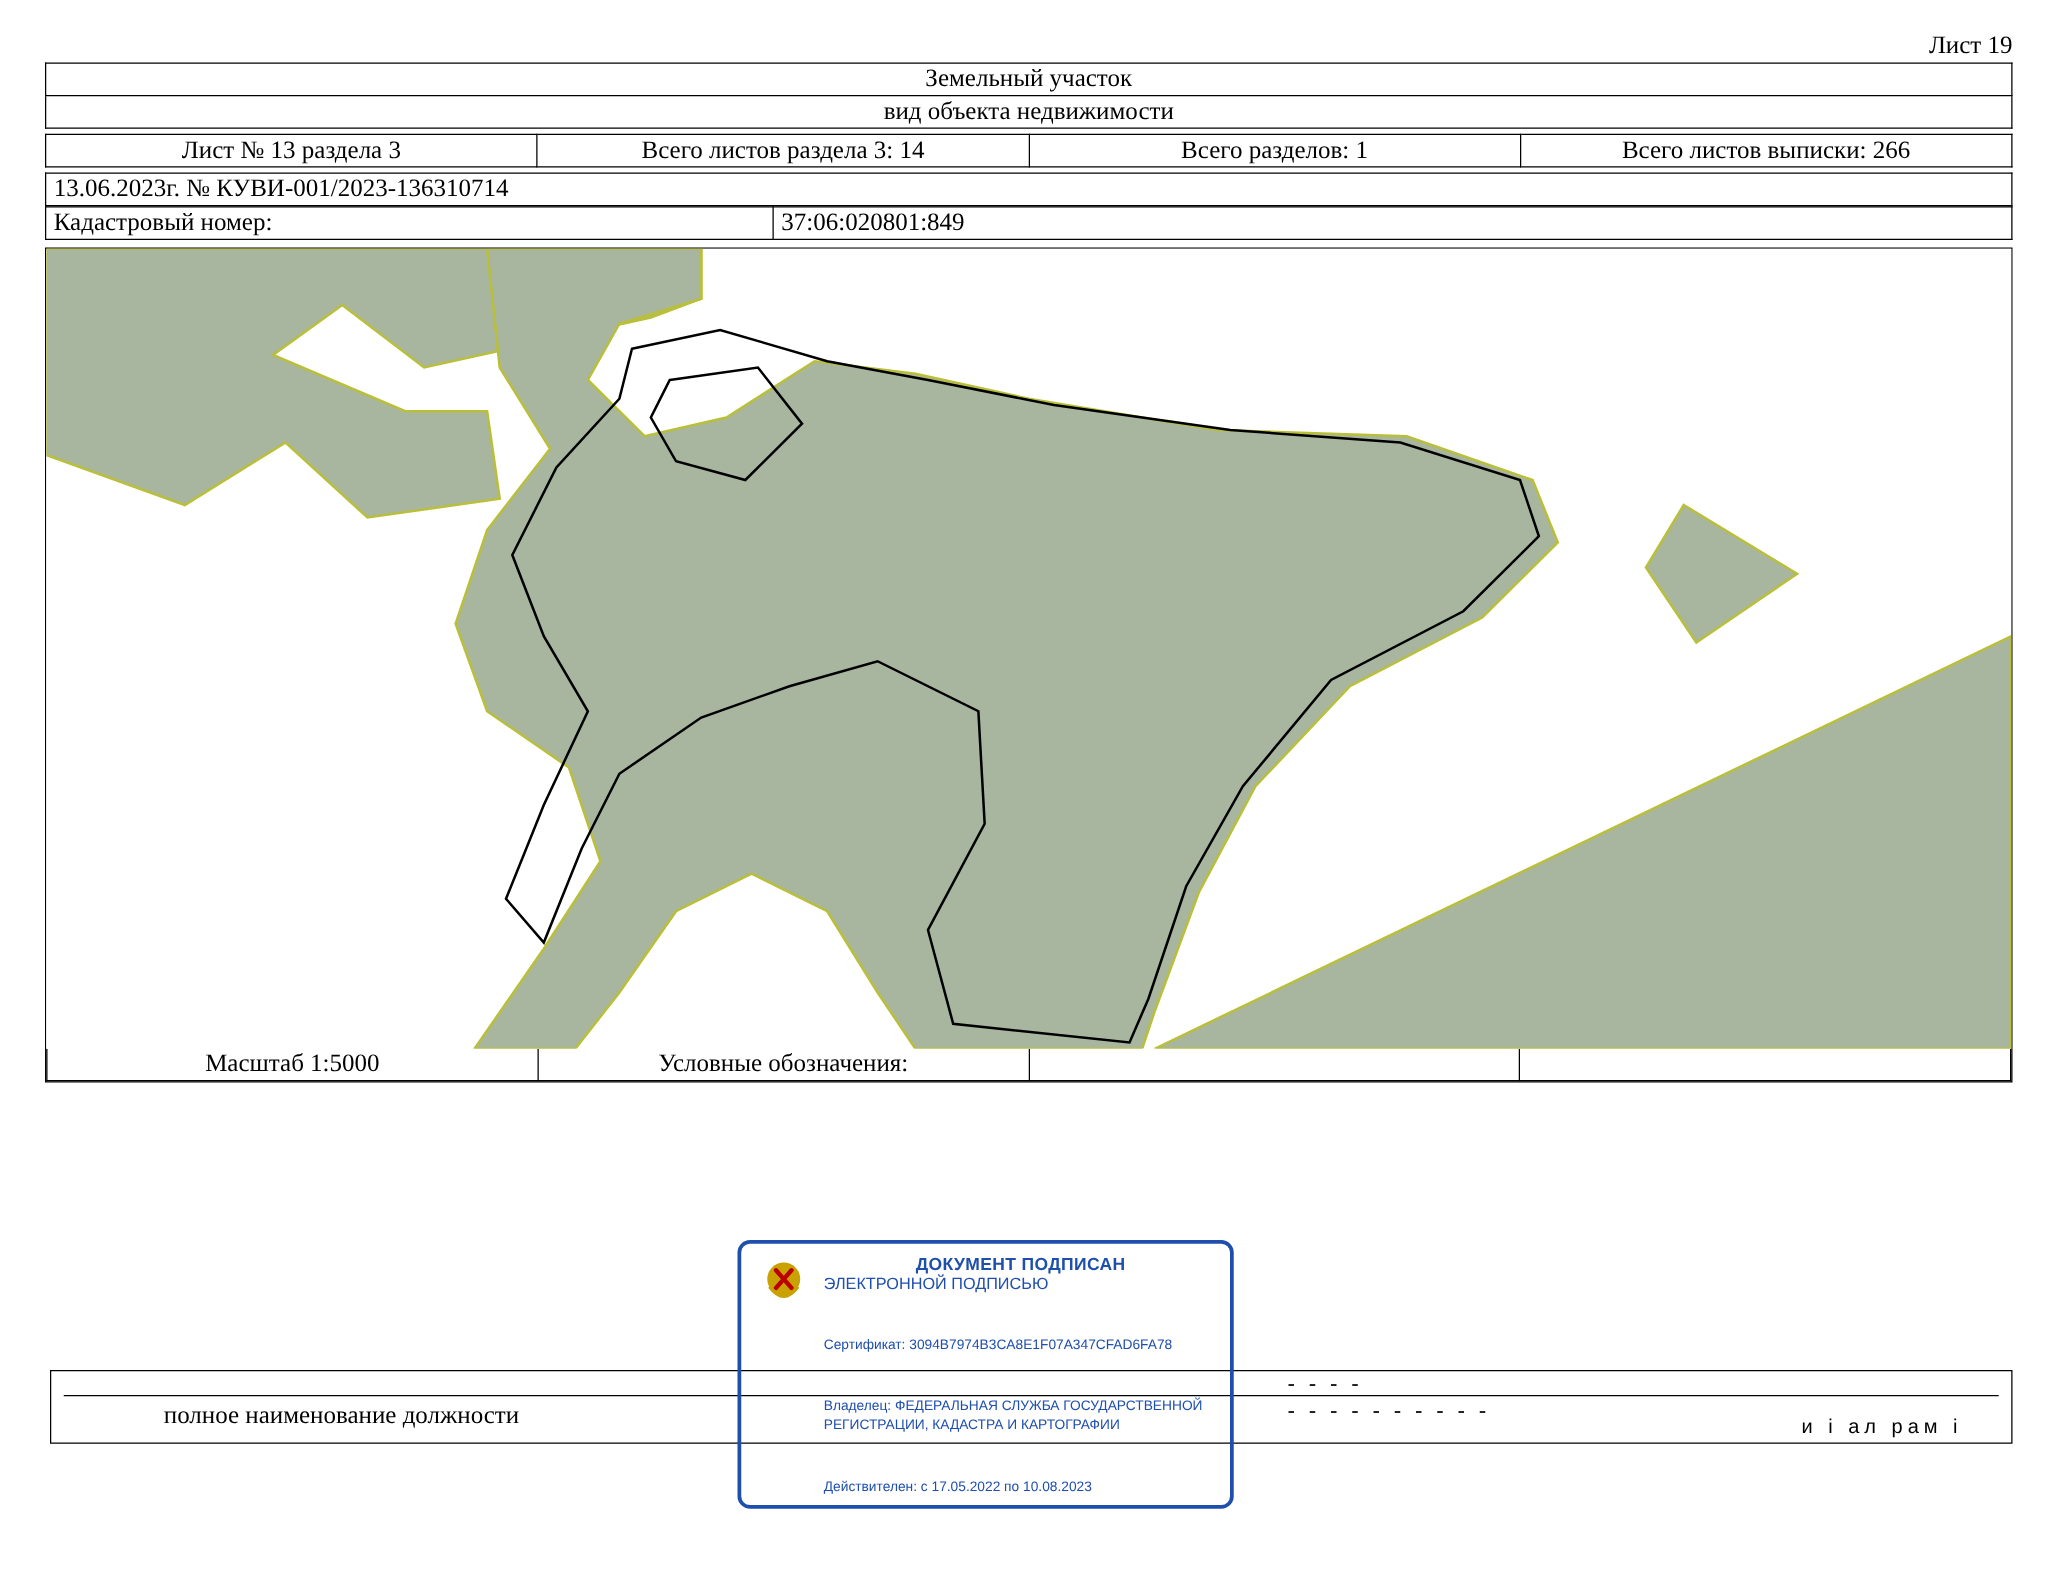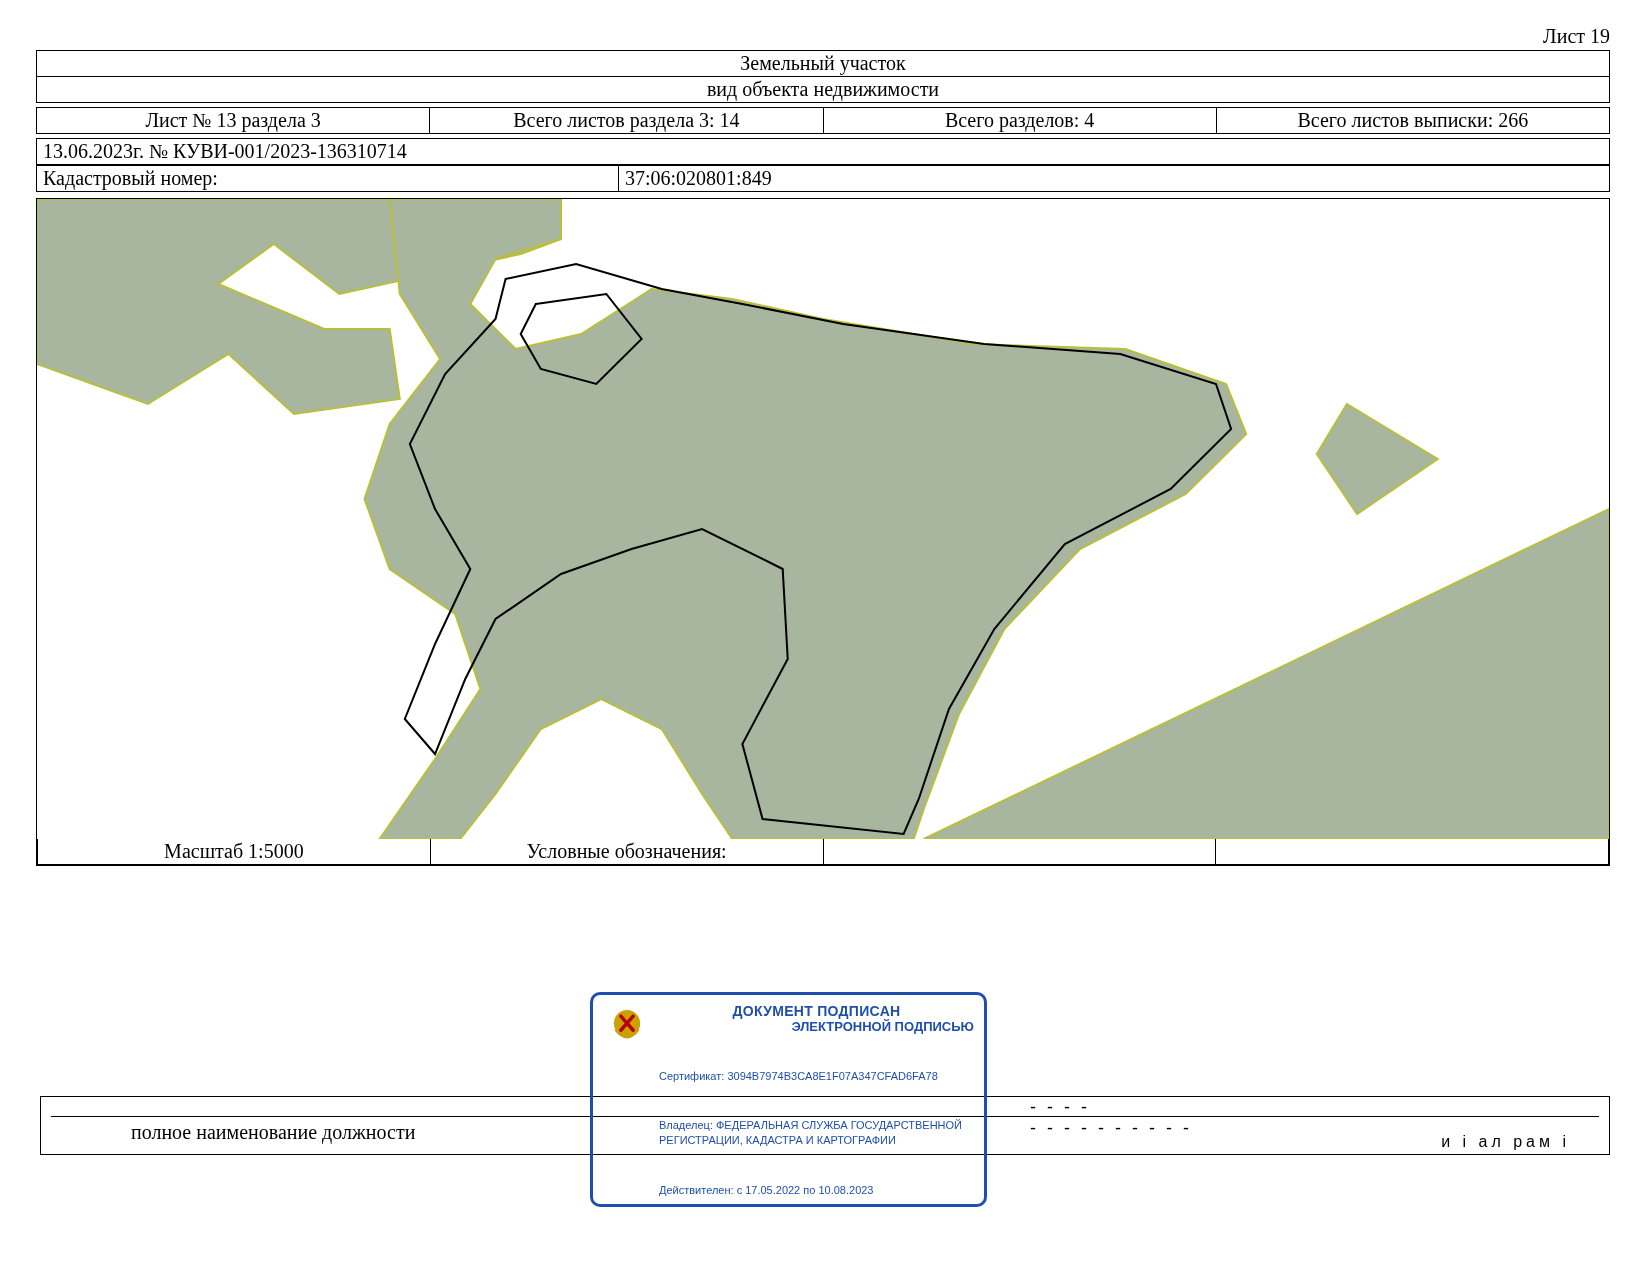--- a/index.html
+++ b/index.html
@@ -90,23 +90,23 @@
     font-family: Arial, sans-serif;
     color: #1f4fad;
   }
   .stamp .title1 {
     text-align: center;
     font-size: 14px;
     font-weight: 600;
     letter-spacing: 0.3px;
   }
   .stamp .title2 {
-    text-align: right;
+    text-align: left;
     font-size: 13px;
-    font-weight: 700;
+    font-weight: 400;
     margin-bottom: 4px;
   }
   .stamp .line {
     font-size: 11px;
     line-height: 1.35;
     margin-top: 35px;
   }
   .stamp .emblem {
     position: absolute;
     left: 12px; top: 8px;
@@ -156,21 +156,21 @@
     <colgroup>
       <col style="width:25%">
         <col style="width:25%">
         <col style="width:25%">
         <col style="width:25%">
     </colgroup>
     <tbody>
         <tr>
       <td class="center">Лист № 13 раздела 3</td>
       <td class="center">Всего листов раздела 3: 14</td>
-      <td class="center">Всего разделов: 4</td>
+      <td class="center">Всего разделов: 1</td>
       <td class="center">Всего листов выписки: 266</td>
     </tr>
   </tbody>
     </table>
   <div class="spacer4"></div>
 
   <table class="tbl">
     <tbody>
         <tr>
           <td>13.06.2023г. № КУВИ-001/2023-136310714</td>

